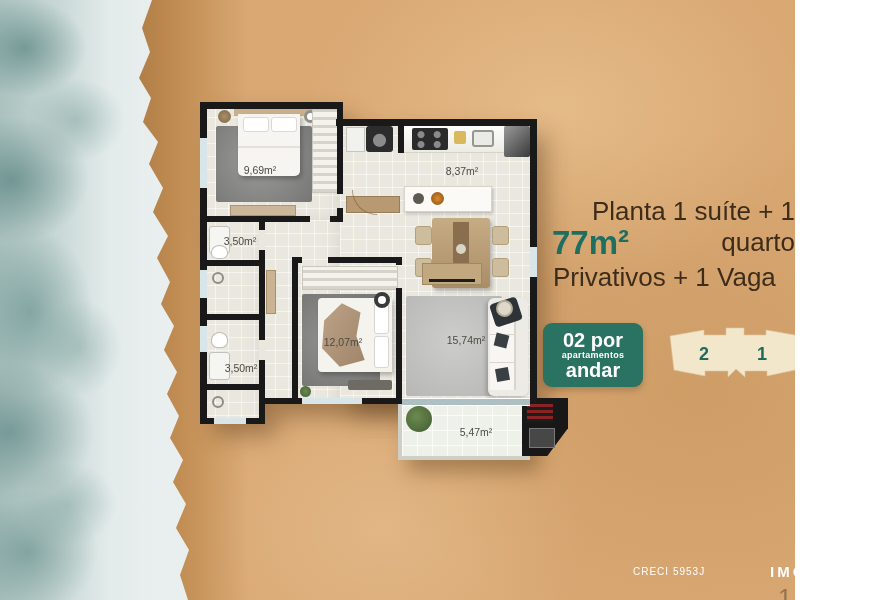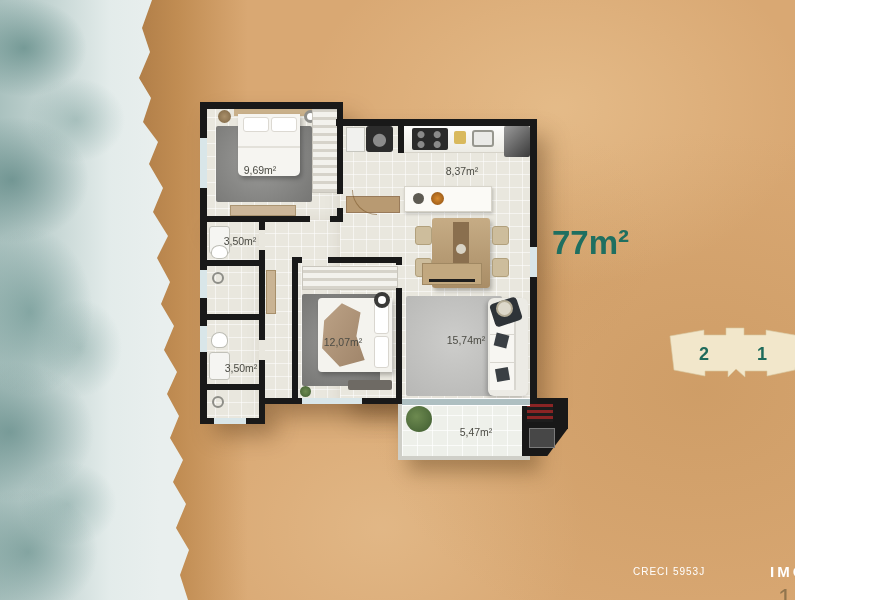--- a/index.html
+++ b/index.html
@@ -183,22 +183,29 @@
 
     <span class="abs lbl" style="left:60px;top:70px;">9,69m²</span>
     <span class="abs lbl" style="left:40px;top:141px;">3,50m²</span>
     <span class="abs lbl" style="left:41px;top:268px;">3,50m²</span>
     <span class="abs lbl" style="left:262px;top:71px;">8,37m²</span>
     <span class="abs lbl" style="left:143px;top:242px;">12,07m²</span>
     <span class="abs lbl" style="left:266px;top:240px;">15,74m²</span>
     <span class="abs lbl" style="left:276px;top:332px;">5,47m²</span>
   </div>
 
+  <div class="abs title">Planta 1 suíte + 1 quarto</div>
   <div class="abs area">77m²</div>
-
+  <div class="abs subtitle">Privativos + 1 Vaga</div>
+
+  <div class="abs badge">
+    <span class="b1">02 por</span>
+    <span class="b2">apartamentos</span>
+    <span class="b3">andar</span>
+  </div>
 
   <svg class="abs" style="left:664px;top:320px;" width="142" height="68" viewBox="0 0 142 68">
     <path d="M6,16 L40,10 L40,15 L62,15 L62,8 L80,8 L80,15 L102,15 L102,10 L136,16 L131,50 L103,56 L103,51 L81,51 L81,57 L72,49 L64,57 L64,51 L41,51 L41,56 L10,50 Z" fill="#f2e7cb" stroke="#d9c9a3" stroke-width="0.6"></path>
     <text x="40" y="40" font-size="18" font-weight="bold" fill="#1f6b5b" text-anchor="middle" font-family="Liberation Sans, sans-serif">2</text>
     <text x="98" y="40" font-size="18" font-weight="bold" fill="#1f6b5b" text-anchor="middle" font-family="Liberation Sans, sans-serif">1</text>
   </svg>
 
   <svg class="abs" style="left:812px;top:336px;" width="40" height="40" viewBox="0 0 40 40">
     <circle cx="20" cy="20" r="7" fill="none" stroke="#6b5d41" stroke-width="1.6"></circle>
     <g stroke="#6b5d41" stroke-width="1.2">

